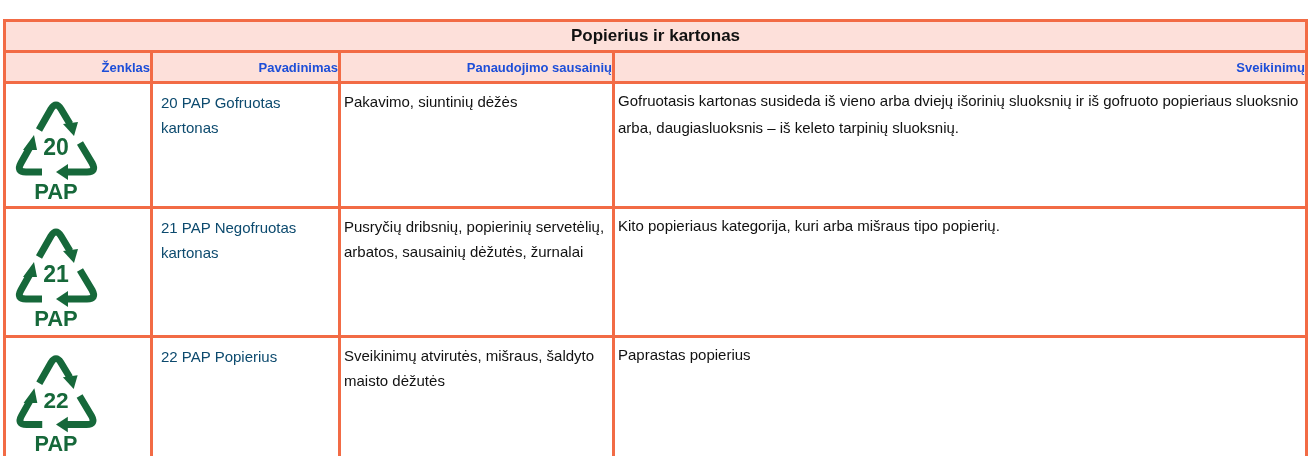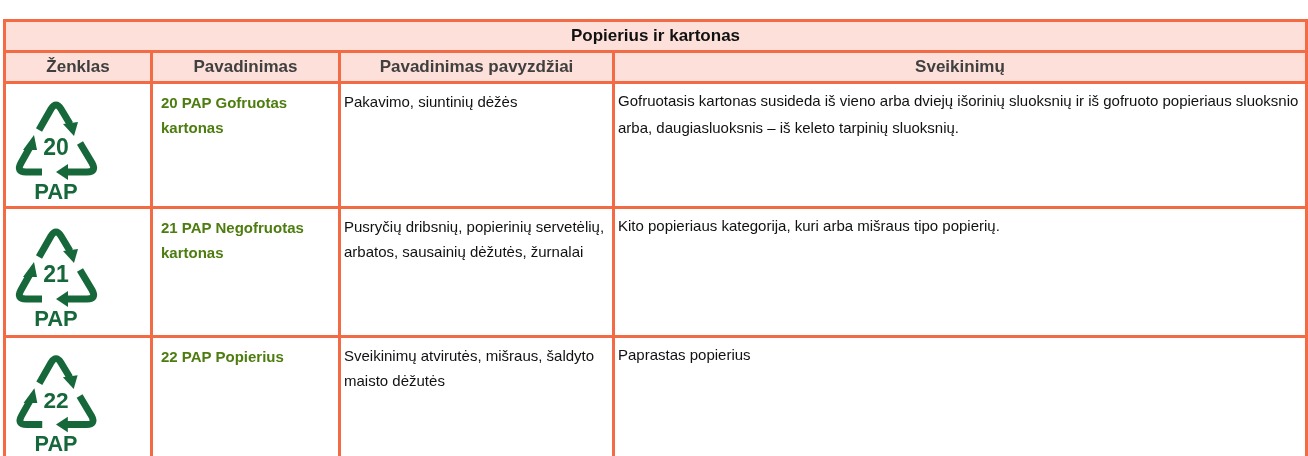--- a/index.html
+++ b/index.html
@@ -20,28 +20,28 @@
       height: 28px;
       text-align: center;
       vertical-align: middle !important;
       font-weight: bold;
       font-size: 17px;
       color: #111;
     }
     .head-cell {
       background: #fde0da;
       height: 28px;
-      text-align: center;
+      text-align: right;
       vertical-align: middle !important;
       font-weight: bold;
-      font-size: 17px;
-      color: #404040;
+      font-size: 13px;
+      color: #1d4ed8;
     }
     .sym-cell { vertical-align: middle !important; }
-    .name-cell { font-weight: bold; font-size: 15px; line-height: 25px; padding: 6px 6px 0 8px !important; color: #4d7c0f; }
+    .name-cell { font-weight: normal; font-size: 15px; line-height: 25px; padding: 6px 6px 0 8px !important; color: #0c4a6e; }
     .use-cell { font-size: 15px; line-height: 25px; padding: 5px 4px 0 3px !important; color: #111; margin-left: 24px; }
     .desc-cell { font-size: 15px; line-height: 27px; padding: 3px 4px 0 3px !important; color: #111; margin-top: 20px; }
     .r1 { height: 120px; }
     .r2 { height: 129px; }
     .r3 { height: 116px; }
     .symbol { display: inline-block; }
   </style>
 </head>
 <body>
 
@@ -53,21 +53,21 @@
     <col style="width:274px">
     <col style="width:693px">
   </colgroup>
   <tbody>
         <tr>
     <td colspan="4" class="title-cell">Popierius ir kartonas</td>
   </tr>
   <tr>
     <td class="head-cell">Ženklas</td>
     <td class="head-cell">Pavadinimas</td>
-    <td class="head-cell">Pavadinimas pavyzdžiai</td>
+    <td class="head-cell">Panaudojimo sausainių</td>
     <td class="head-cell">Sveikinimų</td>
   </tr>
 
   <tr class="r1">
     <td class="sym-cell">
       <svg class="symbol" width="100" height="118" viewBox="0 0 100 118">
         <g fill="none" stroke="#16683a" stroke-width="7" stroke-linecap="butt">
           <path d="M33 46 L45 25 Q50 17 55 25 L64 40"></path>
           <path d="M74 59 L86 79 Q91 88 81 88 L60 88"></path>
           <path d="M36 88 L20 88 Q10 88 15 79 L24 63"></path>

